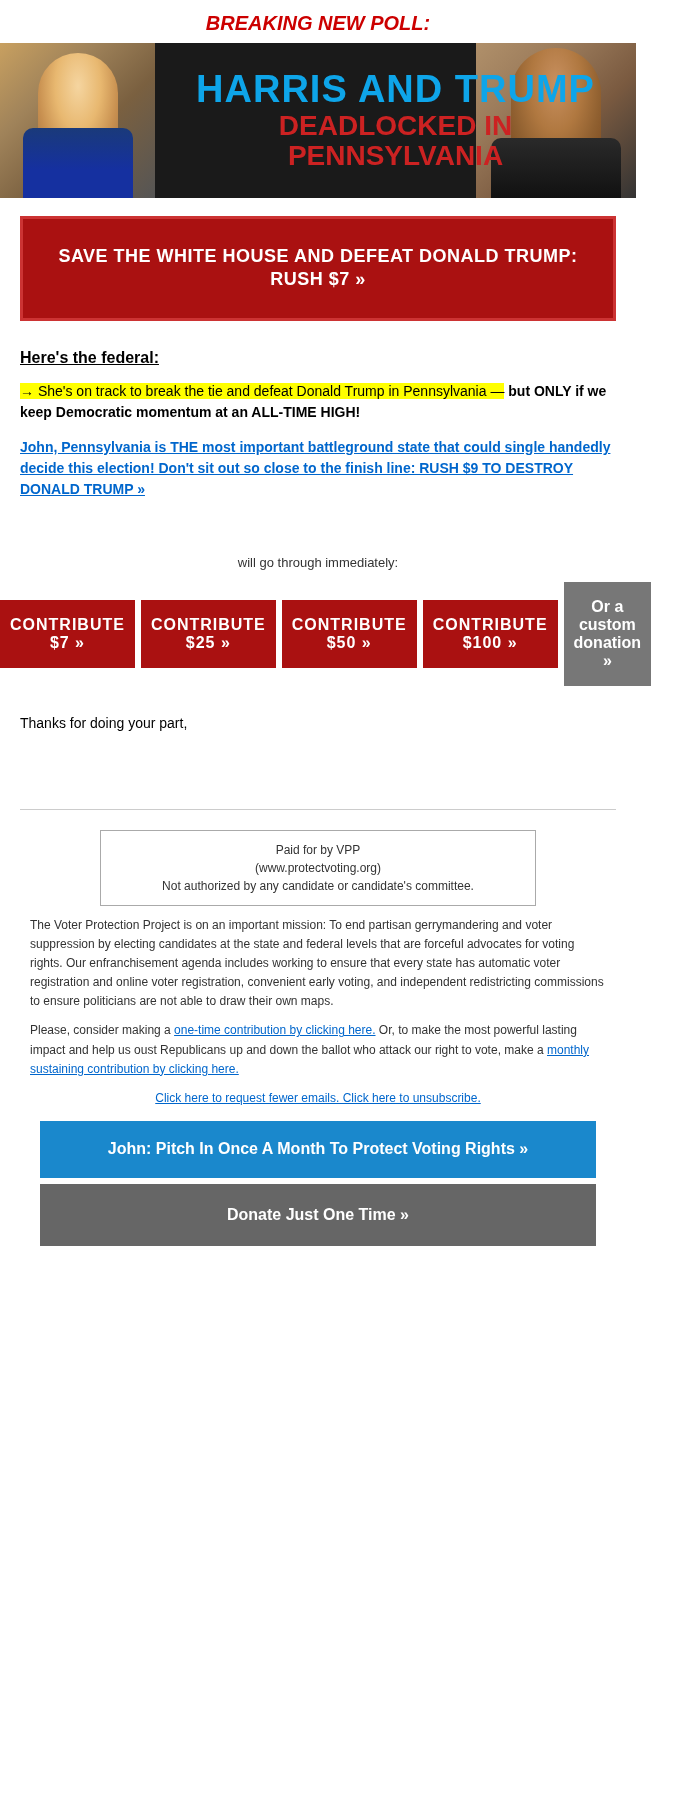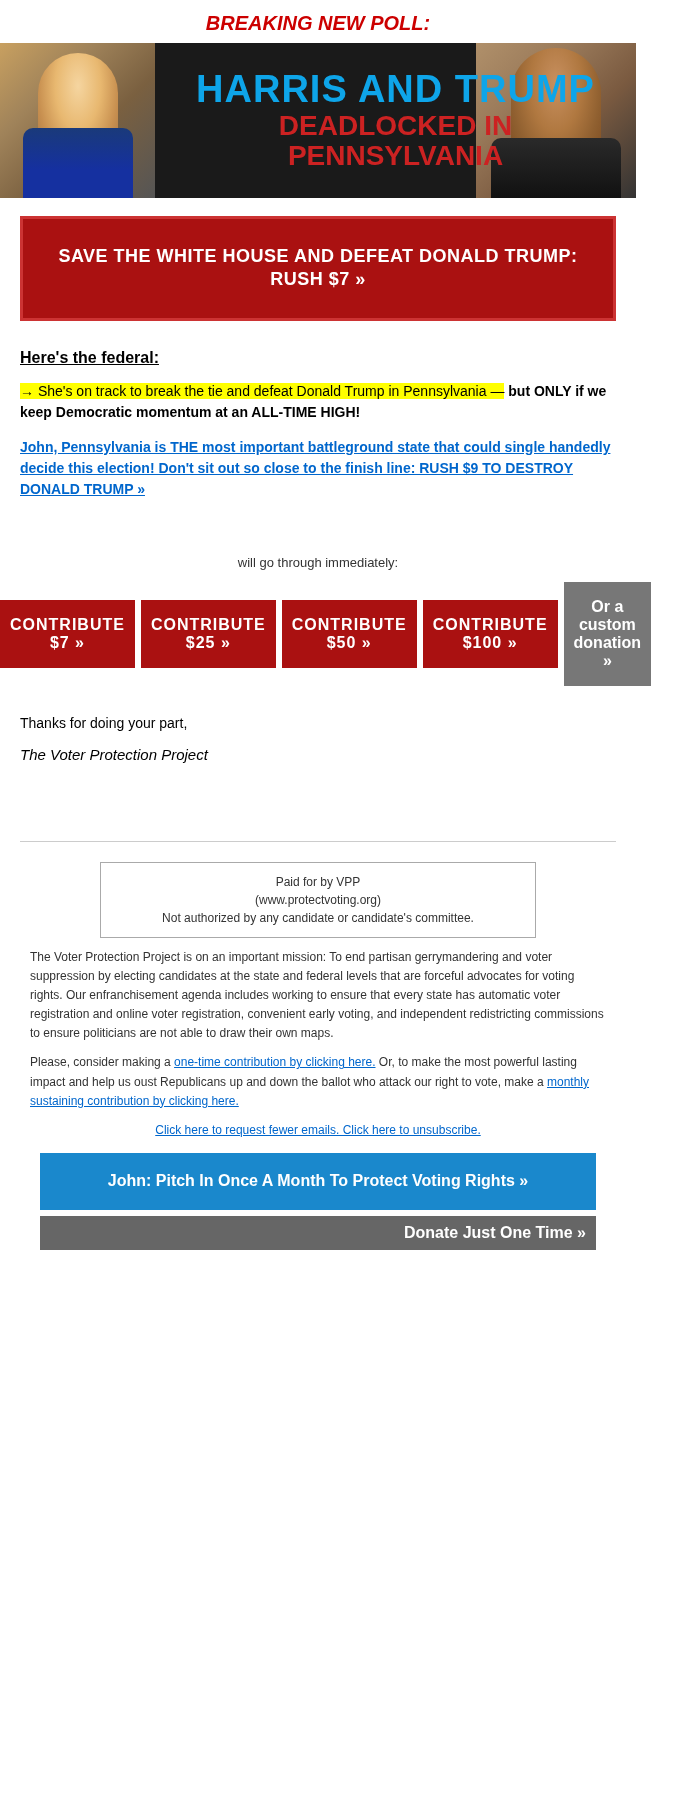--- a/index.html
+++ b/index.html
@@ -276,24 +276,24 @@
       border: none;
       cursor: pointer;
       line-height: 1.3;
     }
     .bottom-cta-gray {
       display: block;
       width: calc(100% - 80px);
       margin: 6px 24px 20px 40px;
       background: #666666;
       color: #ffffff;
-      text-align: right;
+      text-align: center;
       font-size: 16px;
       font-weight: 700;
-      padding: 8px 10px;
+      padding: 22px 10px;
       border: none;
       cursor: pointer;
     }
   </style>
 </head>
 <body>
 
 <div class="email-container">
 
   <div class="breaking-header">
@@ -331,21 +331,20 @@
   <div class="donate-buttons">
     <button class="donate-btn">CONTRIBUTE $7 »</button>
     <button class="donate-btn">CONTRIBUTE $25 »</button>
     <button class="donate-btn">CONTRIBUTE $50 »</button>
     <button class="donate-btn">CONTRIBUTE $100 »</button>
     <button class="donate-btn-custom">Or a custom donation »</button>
   </div>
 
   <div class="closing-text">
     <p>Thanks for doing your part,</p>
-    <p class="signature">The Voter Protection Project</p>
   </div>
 
   <div class="footer-divider"></div>
 
   <div class="footer-paid-box">
     <span>Paid for by VPP</span><br>
     <span>(www.protectvoting.org)</span><br>
     <span>Not authorized by any candidate or candidate's committee.</span>
   </div>
 

